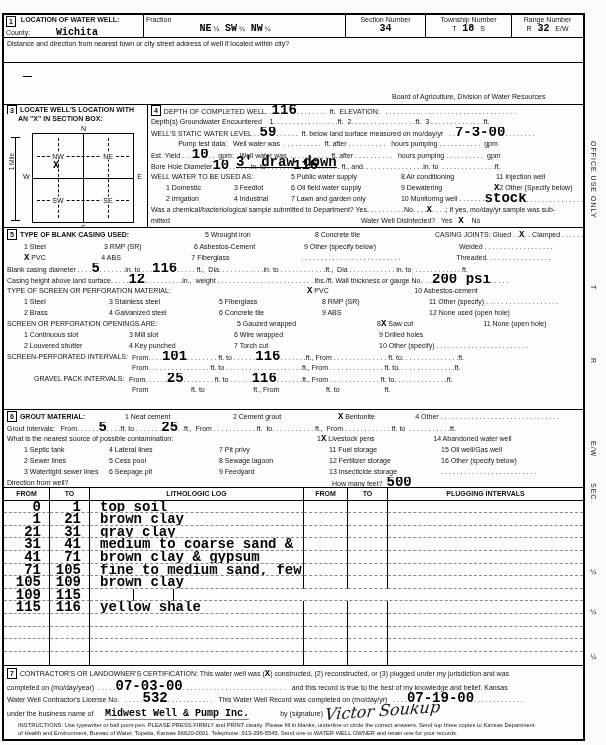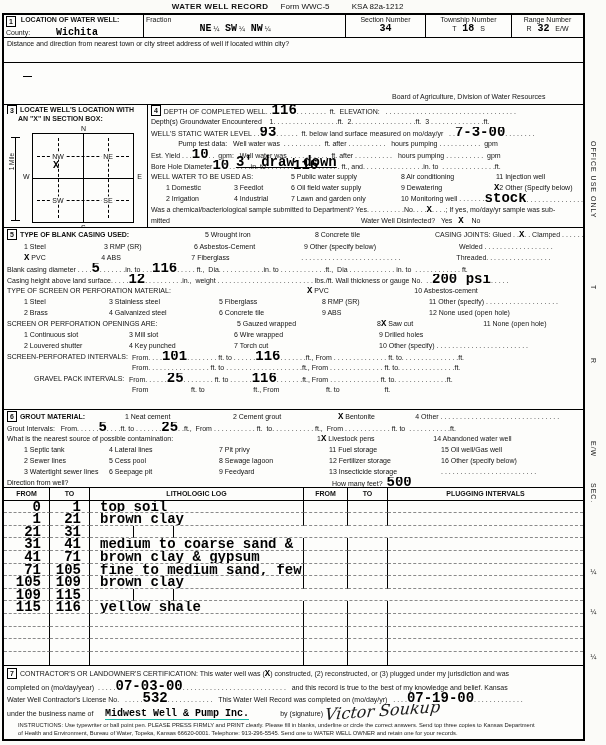--- a/index.html
+++ b/index.html
@@ -51,25 +51,20 @@
   .c-to2{width:40px;}
   .c-plug{flex:1;}
   .underline{border-bottom:4px solid #14b8a6;}
   .inst{font-size:5.8px;line-height:7.5px;color:#222;padding:2px 8px 0 14px;}
 </style>
 </head>
 <body>
 
 <div class="page">
 
-  <div class="titlebar">
-    <b>WATER WELL RECORD</b>
-    <span>Form WWC-5</span>
-    <span>KSA 82a-1212</span>
-  </div>
 
   <div class="form">
 
     <div class="sec" style="height:48px;">
       <div class="s1cols">
         <div class="s1col" style="width:140px;">
           <span class="secnum">1</span>
           <span class="lbl" style="font-weight:bold;">LOCATION OF WATER WELL:</span><br>
           <span class="lbl">County:</span>
           <span class="typed" style="margin-left:24px;">Wichita</span>
@@ -141,21 +136,21 @@
           <span class="qlbl" style="left:25%;top:25%;">NW</span>
           <span class="qlbl" style="left:75%;top:25%;">NE</span>
           <span class="qlbl" style="left:25%;top:75%;">SW</span>
           <span class="qlbl" style="left:75%;top:75%;">SE</span>
           <span class="typed" style="position:absolute;left:20%;top:30%;">X</span>
         </div>
       </div>
       <div style="flex:1;position:relative;">
         <div class="row"><span class="secnum">4</span><span class="lbl">DEPTH OF COMPLETED WELL. .</span><span class="typed sm">116</span><span class="lbl">. . . . . . . .  ft.  ELEVATION:   . . . . . . . . . . . . . . . . . . . . . . . . . . . . . . . . . .</span></div>
         <div class="row">Depth(s) Groundwater Encountered    1. . . . . . . . . . . . . . . . .ft.  2. . . . . . . . . . . . . . . . .ft.  3 . . . . . . . . . . . . . .ft.</div>
-        <div class="row"><span class="lbl">WELL'S STATIC WATER LEVEL . .</span><span class="typed sm">93</span><span class="lbl">. . . . . .  ft. below land surface measured on mo/day/yr   . .</span><span class="typed sm">7-3-00</span><span class="lbl">. . . . . . . .</span></div>
+        <div class="row"><span class="lbl">WELL'S STATIC WATER LEVEL . .</span><span class="typed sm">59</span><span class="lbl">. . . . . .  ft. below land surface measured on mo/day/yr   . .</span><span class="typed sm">7-3-00</span><span class="lbl">. . . . . . . .</span></div>
         <div class="row">              Pump test data:   Well water was  . . . . . . . . . .  ft. after . . . . . . . . . .   hours pumping . . . . . . . . . . .  gpm</div>
         <div class="row"><span class="lbl">Est. Yield . . .</span><span class="typed sm">10</span><span class="lbl">. .  gpm:   Well water was  . . . . . . . . . .  ft. after . . . . . . . . . .   hours pumping . . . . . . . . . .  gpm</span></div>
         <span class="typed sm" style="position:absolute;left:88px;top:49px;text-decoration:underline;">3' draw down</span>
         <div class="row"><span class="lbl">Bore Hole Diameter</span><span class="typed sm">10</span><span class="lbl">. . . . . .in. to . . . . . . .</span><span class="typed sm">116</span><span class="lbl">. . . . . . ft., and. . . . . . . . . . . . . . . .in. to  . . . . . . . . . . . . . .ft.</span></div>
         <div class="row"><span class="ib" style="width:140px;">WELL WATER TO BE USED AS:</span><span class="ib" style="width:110px;">5 Public water supply</span><span class="ib" style="width:95px;">8 Air conditioning</span><span class="ib">11 Injection well</span></div>
         <div class="row" style="padding-left:18px;"><span class="ib" style="width:68px;">1 Domestic</span><span class="ib" style="width:57px;">3 Feedlot</span><span class="ib" style="width:110px;">6 Oil field water supply</span><span class="ib" style="width:93px;">9 Dewatering</span><span class="xmark">X</span><span class="ib">2 Other (Specify below)</span></div>
         <div class="row" style="padding-left:18px;"><span class="ib" style="width:68px;">2 Irrigation</span><span class="ib" style="width:57px;">4 Industrial</span><span class="ib" style="width:110px;">7 Lawn and garden only</span><span class="ib">10 Monitoring well . . . . . . .</span><span class="typed sm">stock</span><span class="lbl">. . . . . . . . . . . . . . .</span></div>
         <div class="row"><span class="lbl">Was a chemical/bacteriological sample submitted to Department? Yes. . . . . . . . . .No. . . .</span><span class="xmark">X</span><span class="lbl">. . . .; If yes, mo/day/yr sample was sub-</span></div>
         <div class="row"><span class="ib" style="width:210px;">mitted</span><span class="lbl">Water Well Disinfected?   Yes</span>   <span class="xmark">X</span>    <span class="lbl">No</span></div>
       </div>
@@ -210,20 +205,21 @@
           <div class="c-from typed sm">1</div>
           <div class="c-to typed sm">21</div>
           <div class="c-desc typed sm">brown clay</div>
           <div class="c-from2"></div>
           <div class="c-to2"></div>
           <div class="c-plug"></div>
         </div>
       <div class="trow">
           <div class="c-from typed sm">21</div>
           <div class="c-to typed sm">31</div>
+          <div class="c-desc typed sm">gray clay</div>
           <div class="c-from2"></div>
           <div class="c-to2"></div>
           <div class="c-plug"></div>
         </div>
       <div class="trow">
           <div class="c-from typed sm">31</div>
           <div class="c-to typed sm">41</div>
           <div class="c-desc typed sm">medium to coarse sand &amp; gravel</div>
           <div class="c-from2"></div>
           <div class="c-to2"></div>

